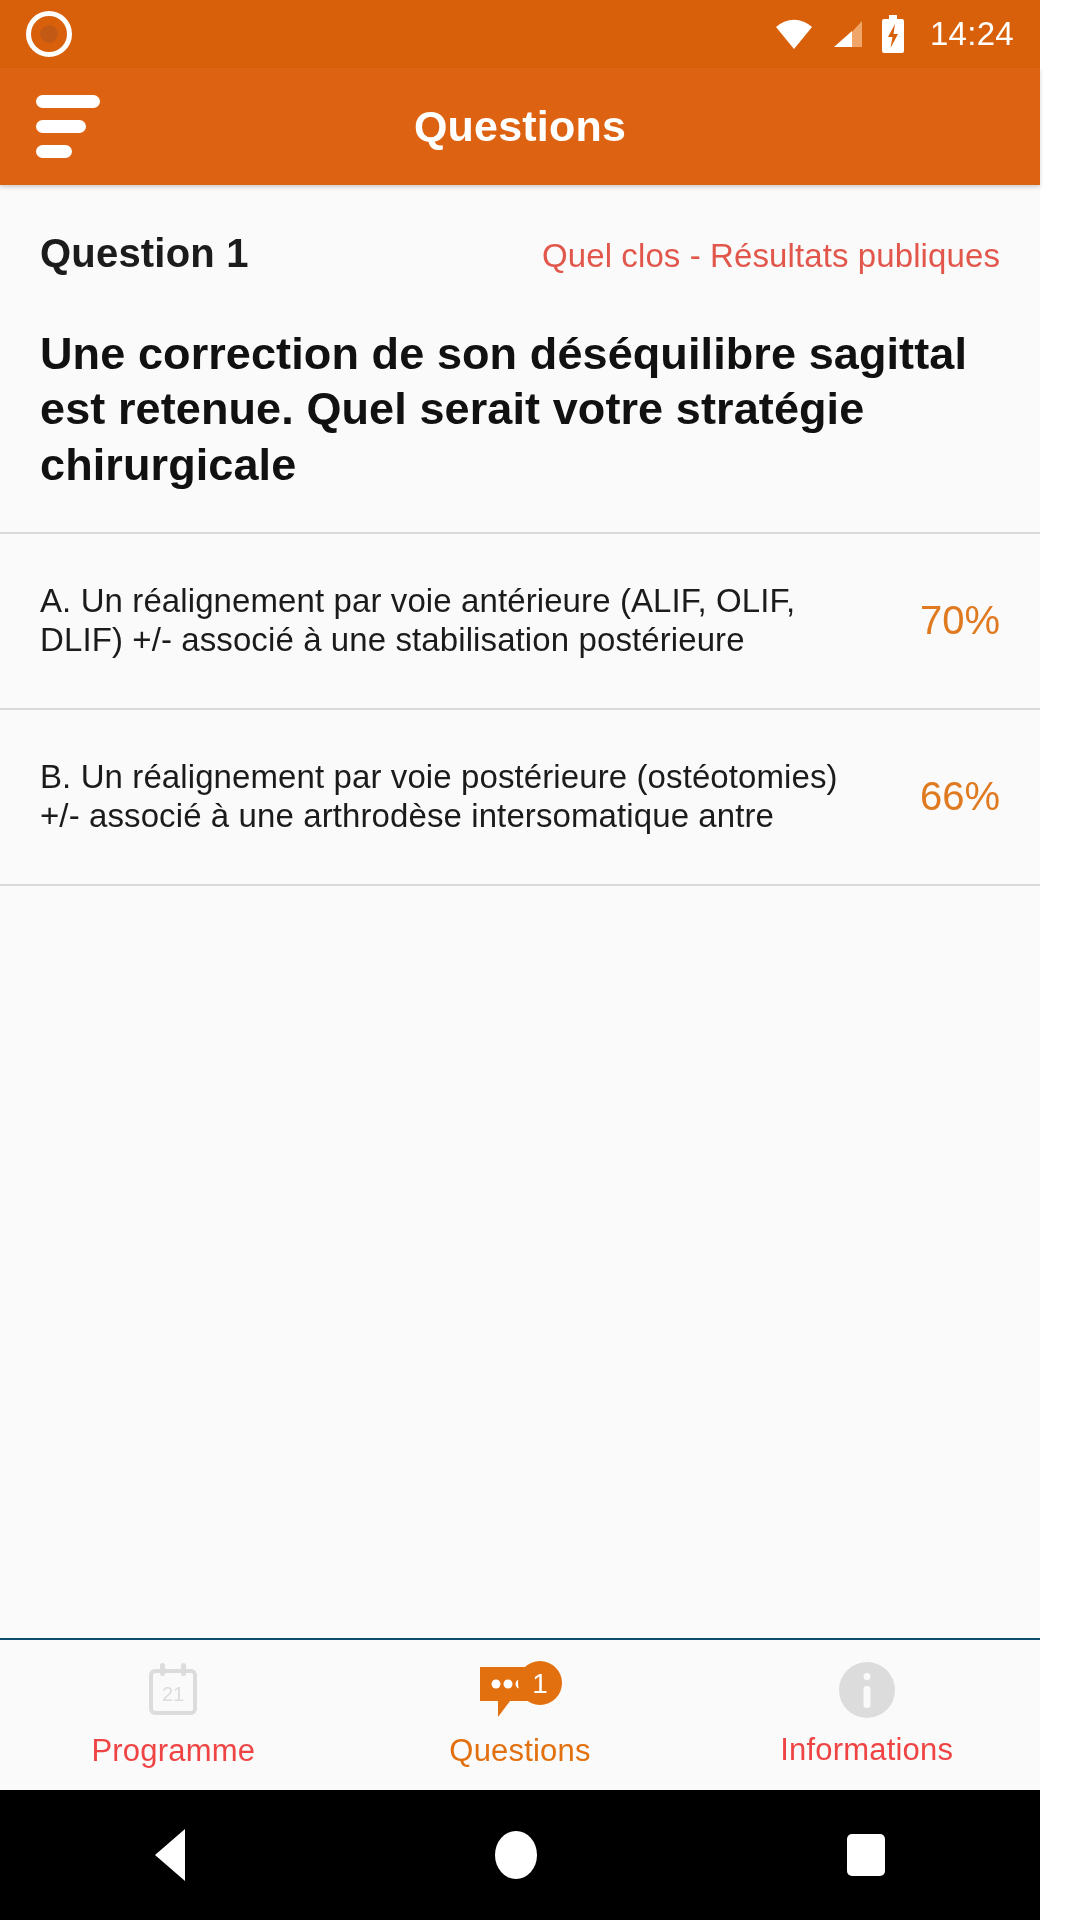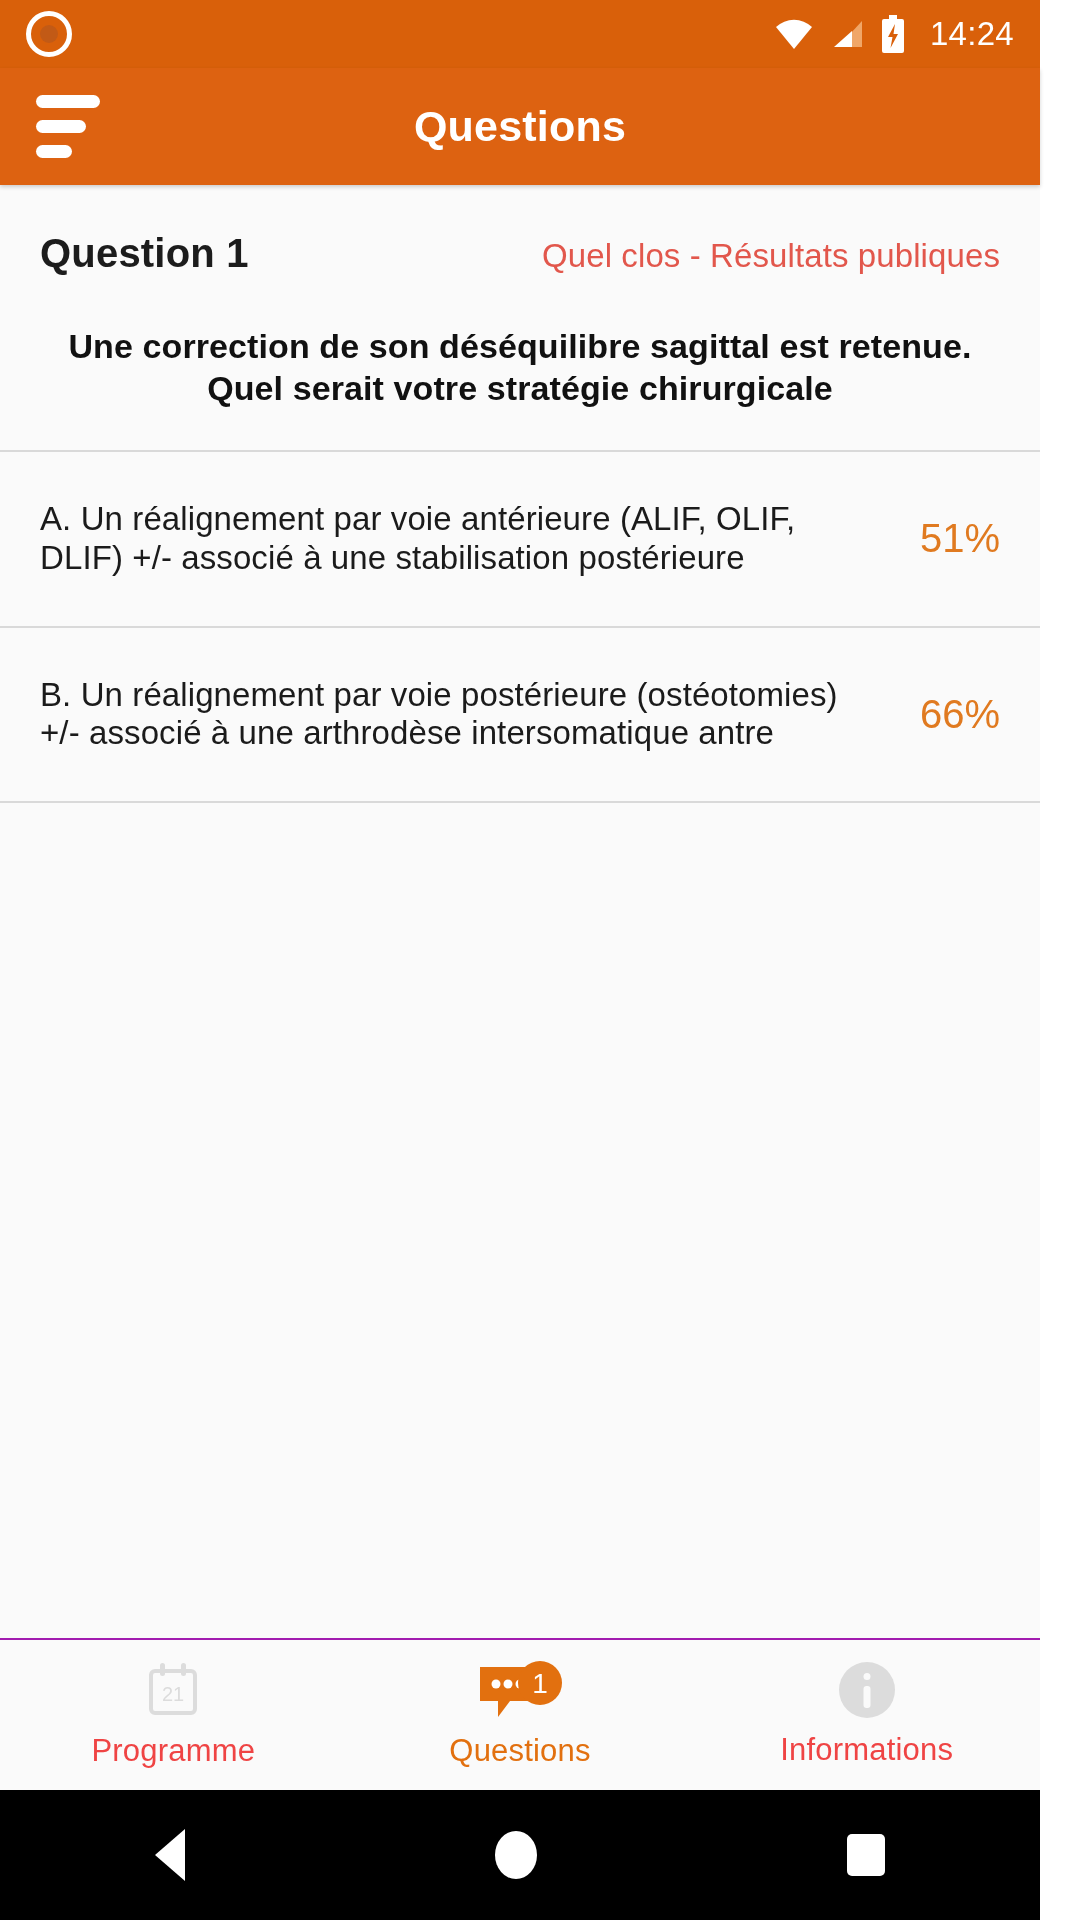--- a/index.html
+++ b/index.html
@@ -57,22 +57,22 @@
   }
 
   
   .content { flex:1; background:#fafafa; overflow:hidden; display:flex; flex-direction:column; }
 
   .q-header { padding:46px 40px 40px 40px; }
   .q-header-row { display:flex; align-items:baseline; justify-content:space-between; }
   .q-title { font-size:40px; font-weight:bold; color:#1c1c1c; letter-spacing:.2px; }
   .q-status { font-size:33px; color:#e2574c; font-weight:400; letter-spacing:.1px; }
   .q-text {
-    margin-top:50px; font-size:34px; font-weight:bold; color:#111111;
-    line-height:1.23; letter-spacing:.1px; max-width:1000px;text-align:center;
+    margin-top:50px; font-size:45px; font-weight:bold; color:#111111;
+    line-height:1.23; letter-spacing:.1px; max-width:1000px;
   }
 
   .divider { height:2px; background:#d9d9d9; width:100%; }
 
   .option {
     display:flex; align-items:center; justify-content:space-between;
     padding:48px 40px 48px 40px; gap:20px; min-height:170px;border-radius:29px;
   }
   .option-text {
     font-size:33px; color:#1b1b1b; line-height:1.18; letter-spacing:.1px;
@@ -81,21 +81,21 @@
   .option-pct {
     font-size:40px; color:#e07a20; font-weight:400; flex:none;
     min-width:120px; text-align:right;
   }
 
   .filler { flex:1 1 auto; background:#fafafa; }
 
   
   .tabbar {
     flex:none; height:152px; background:#fafafa;
-    border-top:2px solid #a21caf;
+    border-top:2px solid #0c4a6e;
     display:flex; align-items:center;
   }
   .tab { flex:1; display:flex; flex-direction:column; align-items:center; justify-content:center; gap:14px; height:100%; }
   .tab-label { font-size:31px; letter-spacing:.2px; }
   .tab.inactive .tab-label { color:#ef4444; }
   .tab.active .tab-label { color:#e2700f; }
 
   .icon-cal { width:58px; height:58px; position:relative; }
   .icon-badge-wrap { width:92px; height:58px; position:relative; }
   .icon-info { width:56px; height:56px; border-radius:50%; background:#dcdcdc; position:relative; display:flex; align-items:center; justify-content:center; }
@@ -164,21 +164,21 @@
         <div class="q-title">Question 1</div>
         <div class="q-status">Quel clos - Résultats publiques</div>
       </div>
       <div class="q-text">Une correction de son déséquilibre sagittal est retenue. Quel serait votre stratégie chirurgicale</div>
     </div>
 
     <div class="divider"></div>
 
     <div class="option">
       <div class="option-text">A. Un réalignement par voie antérieure (ALIF, OLIF, DLIF) +/- associé à une stabilisation postérieure</div>
-      <div class="option-pct">51%</div>
+      <div class="option-pct">70%</div>
     </div>
 
     <div class="divider"></div>
 
     <div class="option">
       <div class="option-text">B. Un réalignement par voie postérieure (ostéotomies) +/- associé à une arthrodèse intersomatique antre</div>
       <div class="option-pct">66%</div>
     </div>
 
     <div class="divider"></div>

